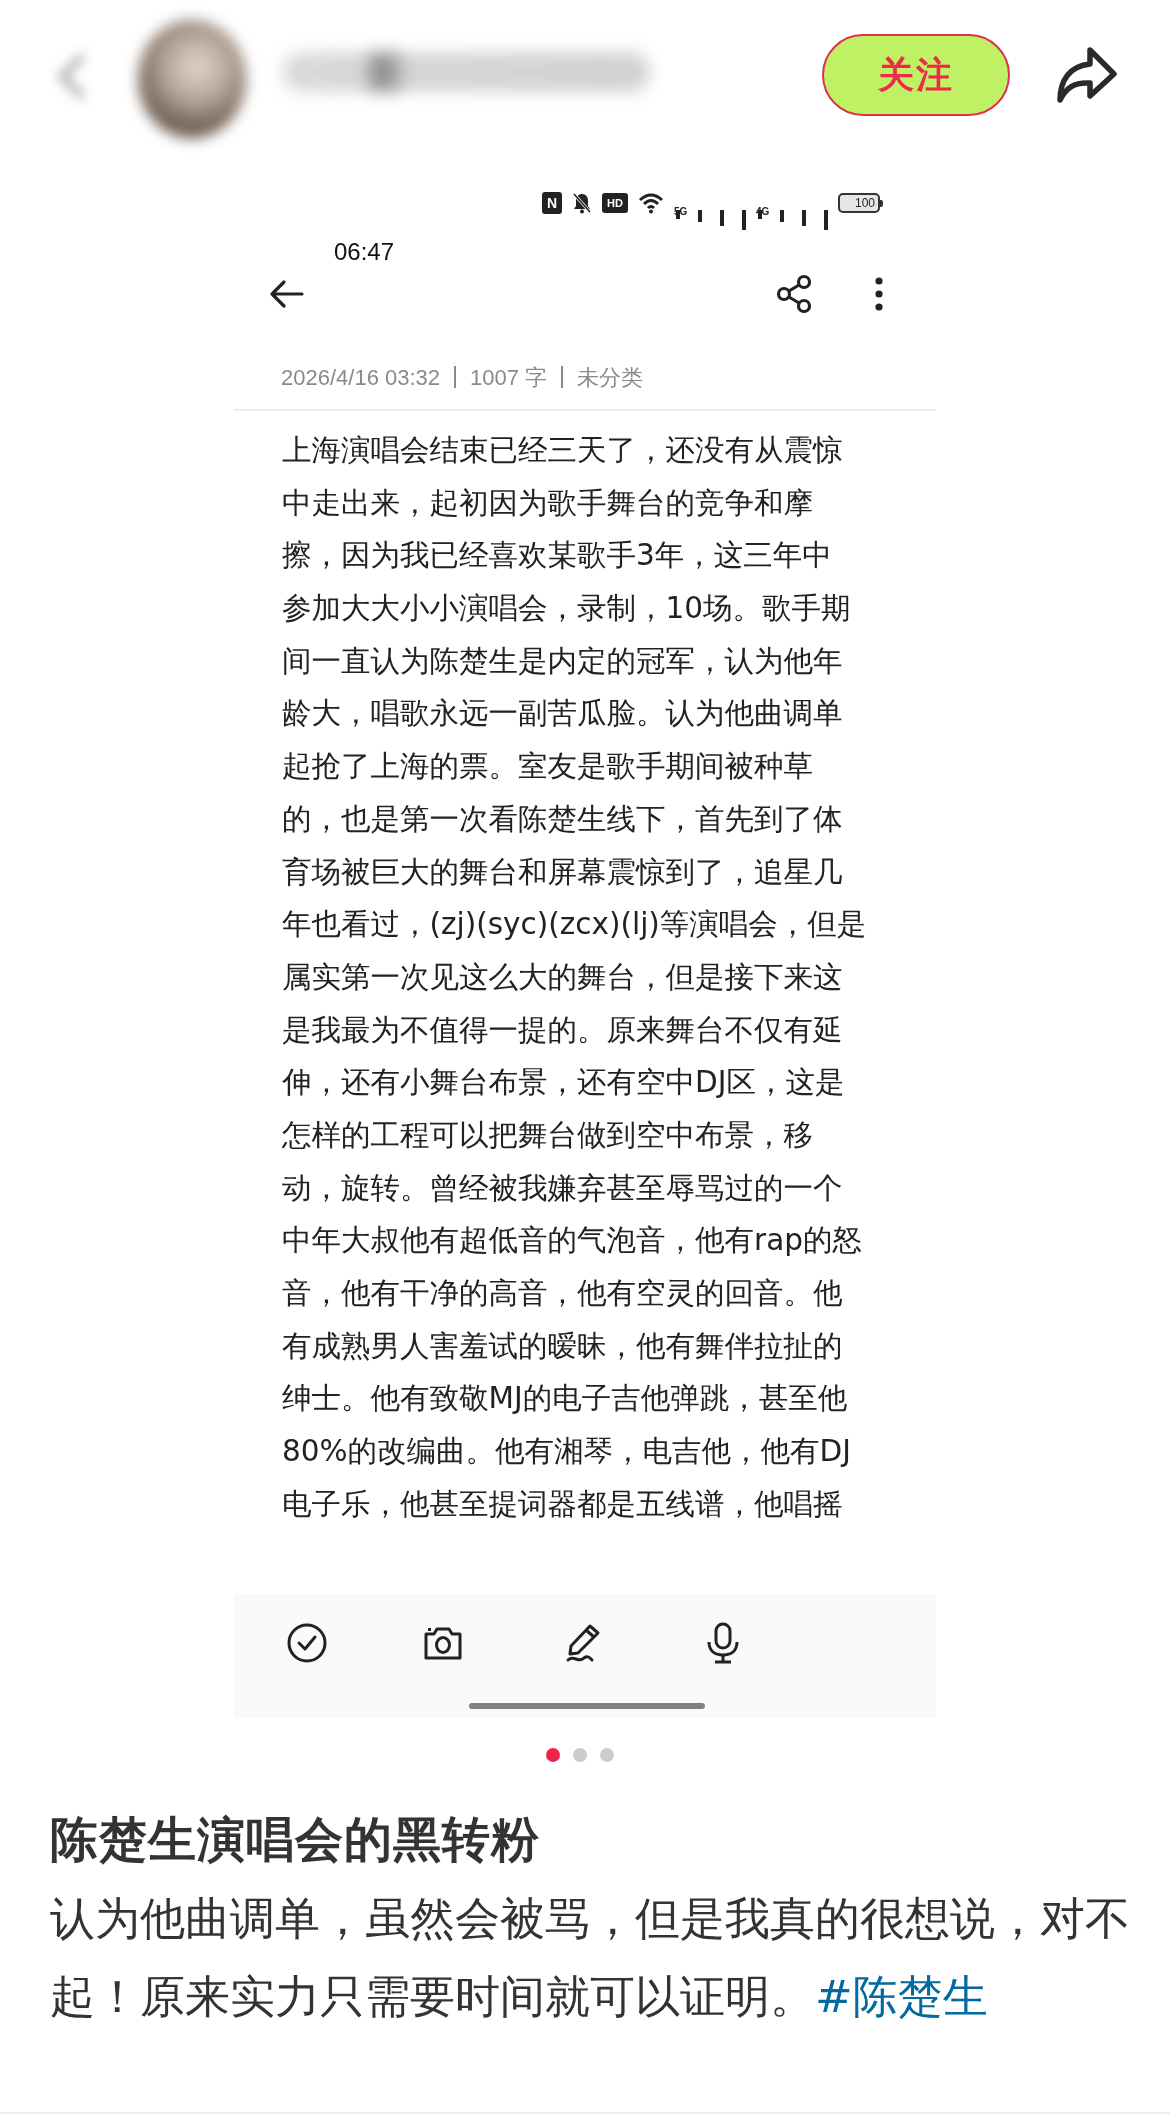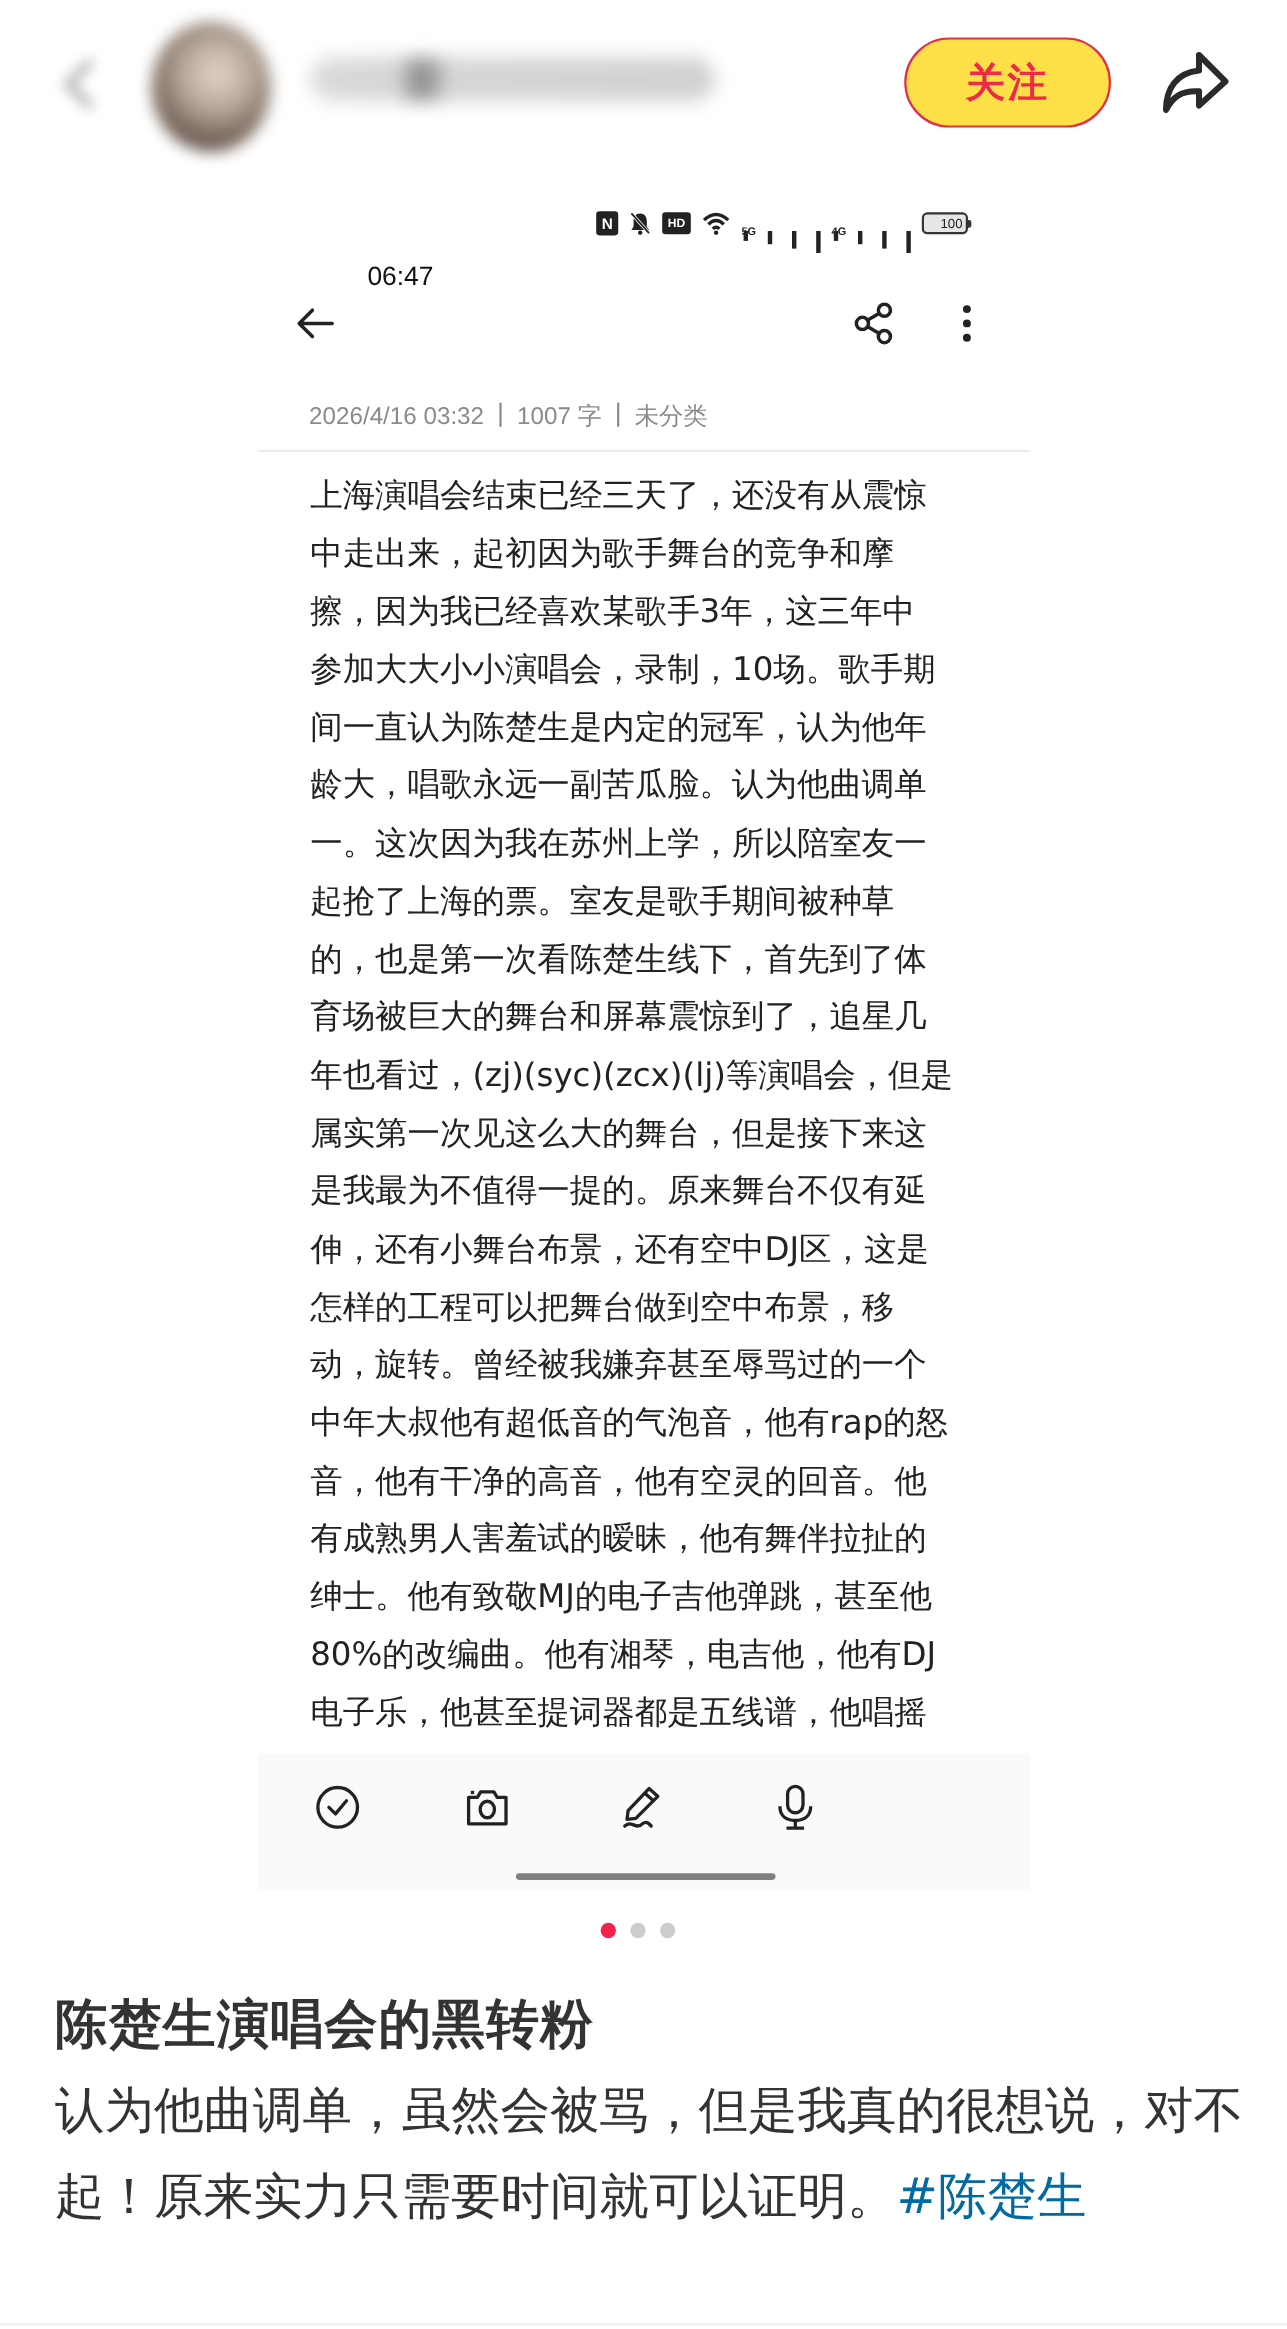--- a/index.html
+++ b/index.html
@@ -11,21 +11,21 @@
   .hdr-back { position: absolute; left: 52px; top: 48px; width: 40px; height: 60px; filter: blur(6px); opacity: .55; }
   .hdr-back::before { content: ""; position: absolute; left: 12px; top: 12px; width: 26px; height: 26px;
     border-left: 7px solid #666; border-bottom: 7px solid #666; transform: rotate(45deg); }
   .hdr-avatar { position: absolute; left: 138px; top: 20px; width: 108px; height: 118px; border-radius: 50%;
     background: radial-gradient(circle at 55% 40%, #e2d5c8 0%, #b6a79a 35%, #6c5b50 70%, #3a302c 100%);
     filter: blur(7px); }
   .hdr-name { position: absolute; left: 282px; top: 52px; width: 368px; height: 40px; border-radius: 20px;
     background: linear-gradient(90deg,#d4d4d4 0%,#cfcfcf 22%,#777 26%,#8a8a8a 30%,#cfcfcf 34%,#c9c9c9 100%);
     filter: blur(8px); opacity: .85; }
   .hdr-follow { position: absolute; left: 822px; top: 34px; width: 188px; height: 82px; border: 2px solid #e0314b;
-    border-radius: 41px; background: #fde047; color: #ee2a4a; font-size: 36px; font-weight: bold;
+    border-radius: 41px; background: #bef264; color: #ee2a4a; font-size: 36px; font-weight: bold;
     display: flex; align-items: center; justify-content: center; letter-spacing: 2px; cursor: pointer; }
   .hdr-share { position: absolute; left: 1050px; top: 38px; width: 72px; height: 72px; cursor: pointer; }
 
   
   .shot { position: absolute; left: 234px; top: 160px; width: 702px; height: 1560px; background: #fff; }
   .sb-time { position: absolute; left: 100px; top: 30px; font-family: "Liberation Sans", sans-serif; font-size: 24px; color: #111; margin-top: 48px; }
   .sb-icons { position: absolute; right: 56px; top: 31px; height: 24px; display: flex; align-items: center; gap: 10px; }
   .sb-icon { display: inline-flex; align-items: center; justify-content: center; height: 22px; }
   .sb-nfc { width: 20px; height: 22px; background: #222; border-radius: 3px; color: #fff; font-size: 14px; font-weight: bold; font-family: "Liberation Sans", sans-serif; }
   .sb-hd { width: 26px; height: 20px; background: #222; border-radius: 3px; color: #fff; font-size: 11px; font-weight: bold; font-family: "Liberation Sans", sans-serif; }
@@ -143,21 +143,20 @@
   </div>
   <div class="meta-divider"></div>
 
   <div class="body-text">
     <span class="body-line">上海演唱会结束已经三天了，还没有从震惊</span>
     <span class="body-line">中走出来，起初因为歌手舞台的竞争和摩</span>
     <span class="body-line">擦，因为我已经喜欢某歌手3年，这三年中</span>
     <span class="body-line">参加大大小小演唱会，录制，10场。歌手期</span>
     <span class="body-line">间一直认为陈楚生是内定的冠军，认为他年</span>
     <span class="body-line">龄大，唱歌永远一副苦瓜脸。认为他曲调单</span>
-    <span class="body-line">一。这次因为我在苏州上学，所以陪室友一</span>
     <span class="body-line">起抢了上海的票。室友是歌手期间被种草</span>
     <span class="body-line">的，也是第一次看陈楚生线下，首先到了体</span>
     <span class="body-line">育场被巨大的舞台和屏幕震惊到了，追星几</span>
     <span class="body-line">年也看过，(zj)(syc)(zcx)(lj)等演唱会，但是</span>
     <span class="body-line">属实第一次见这么大的舞台，但是接下来这</span>
     <span class="body-line">是我最为不值得一提的。原来舞台不仅有延</span>
     <span class="body-line">伸，还有小舞台布景，还有空中DJ区，这是</span>
     <span class="body-line">怎样的工程可以把舞台做到空中布景，移</span>
     <span class="body-line">动，旋转。曾经被我嫌弃甚至辱骂过的一个</span>
     <span class="body-line">中年大叔他有超低音的气泡音，他有rap的怒</span>

